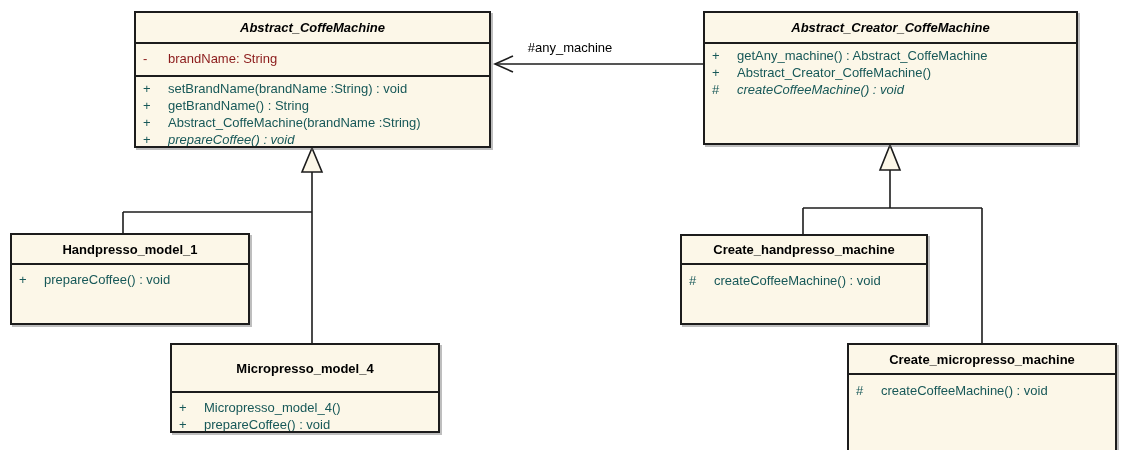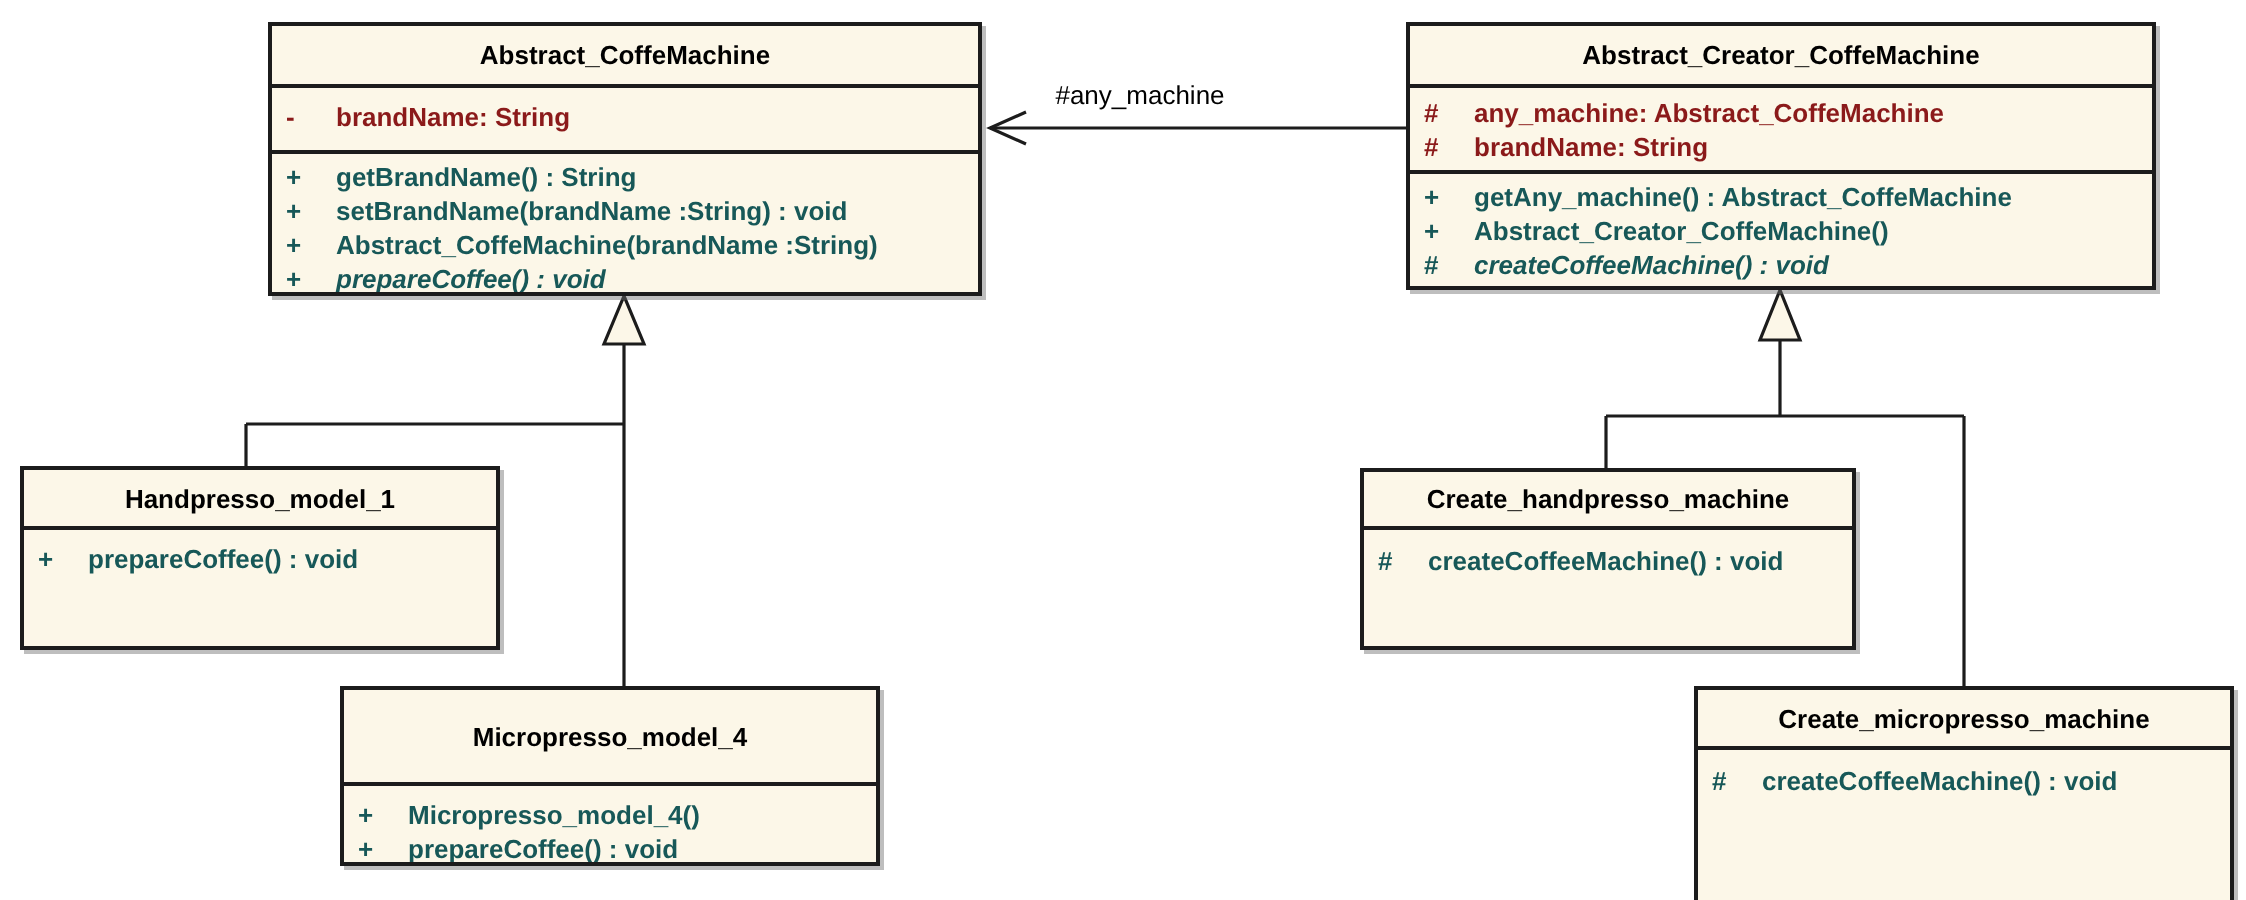--- a/index.html
+++ b/index.html
@@ -18,23 +18,23 @@
     position:absolute;
     background:var(--node-fill);
     border:2px solid var(--node-border);
     box-shadow:2px 2px 0 rgba(110,110,110,0.45);
     display:flex;flex-direction:column;
   }
   .uml-title{
     text-align:center;font-weight:bold;font-size:13px;color:var(--title-text);
     display:flex;align-items:center;justify-content:center;flex:0 0 auto;
   }
-  .uml-title.abstract{}
+  .uml-title.abstract{font-style:italic;}
   .compartment{border-top:2px solid var(--node-border);flex:1 1 auto;padding:3px 4px 0 7px;overflow:hidden;}
-  .row{font-size:13px;line-height:17px;white-space:nowrap;font-weight:bold;}
+  .row{font-size:13px;line-height:17px;white-space:nowrap;}
   .row .vis{display:inline-block;width:25px;}
   .attr-row{color:var(--attribute-text);}
   .op-row{color:var(--operation-text);}
   .italic{font-style:italic;}
   svg text{font-family:"Liberation Sans",sans-serif;font-size:13px;fill:#000;}
 </style>
 </head>
 <body>
 
 <div class="canvas">
@@ -62,33 +62,29 @@
       <polygon points="890,145 880,170 900,170" fill="#FCF7E8"></polygon>
     </g>
   </svg>
 
   <div class="uml-class" style="left:134px;top:11px;width:357px;height:137px">
     <div class="uml-title abstract" style="height:29px">Abstract_CoffeMachine</div>
     <div class="compartment" style="flex:0 0 33px;padding-top:6px">
       <div class="row attr-row"><span class="vis">-</span><span>brandName: String</span></div>
     </div>
     <div class="compartment">
+      <div class="row op-row"><span class="vis">+</span><span>setBrandName(brandName :String) : void</span></div>
       <div class="row op-row"><span class="vis">+</span><span>getBrandName() : String</span></div>
-      <div class="row op-row"><span class="vis">+</span><span>setBrandName(brandName :String) : void</span></div>
       <div class="row op-row"><span class="vis">+</span><span>Abstract_CoffeMachine(brandName :String)</span></div>
       <div class="row op-row"><span class="vis">+</span><span class="italic">prepareCoffee() : void</span></div>
     </div>
   </div>
 
   <div class="uml-class" style="left:703px;top:11px;width:375px;height:134px">
     <div class="uml-title abstract" style="height:29px">Abstract_Creator_CoffeMachine</div>
-    <div class="compartment" style="flex:0 0 43px;padding-top:4px">
-      <div class="row attr-row"><span class="vis">#</span><span>any_machine: Abstract_CoffeMachine</span></div>
-      <div class="row attr-row"><span class="vis">#</span><span>brandName: String</span></div>
-    </div>
     <div class="compartment">
       <div class="row op-row"><span class="vis">+</span><span>getAny_machine() : Abstract_CoffeMachine</span></div>
       <div class="row op-row"><span class="vis">+</span><span>Abstract_Creator_CoffeMachine()</span></div>
       <div class="row op-row"><span class="vis">#</span><span class="italic">createCoffeeMachine() : void</span></div>
     </div>
   </div>
 
   <div class="uml-class" style="left:10px;top:233px;width:240px;height:92px">
     <div class="uml-title" style="height:28px">Handpresso_model_1</div>
     <div class="compartment" style="padding-top:6px">

